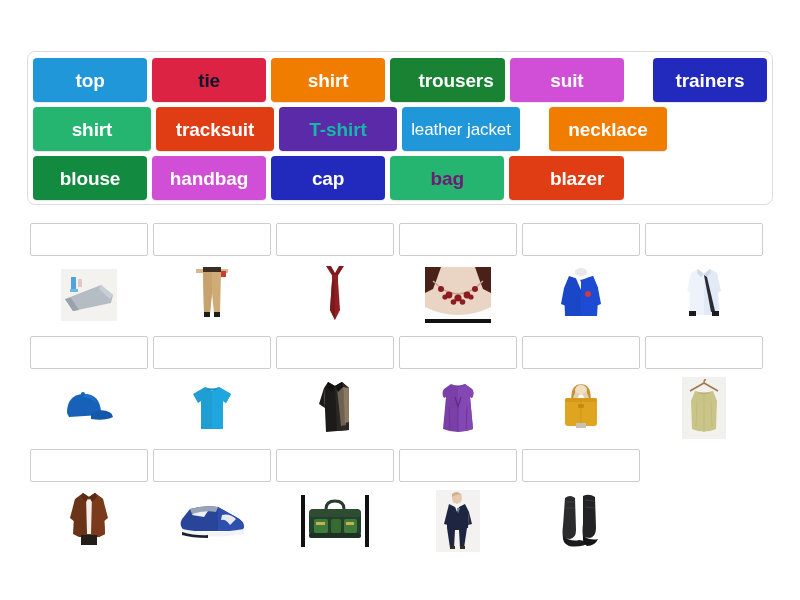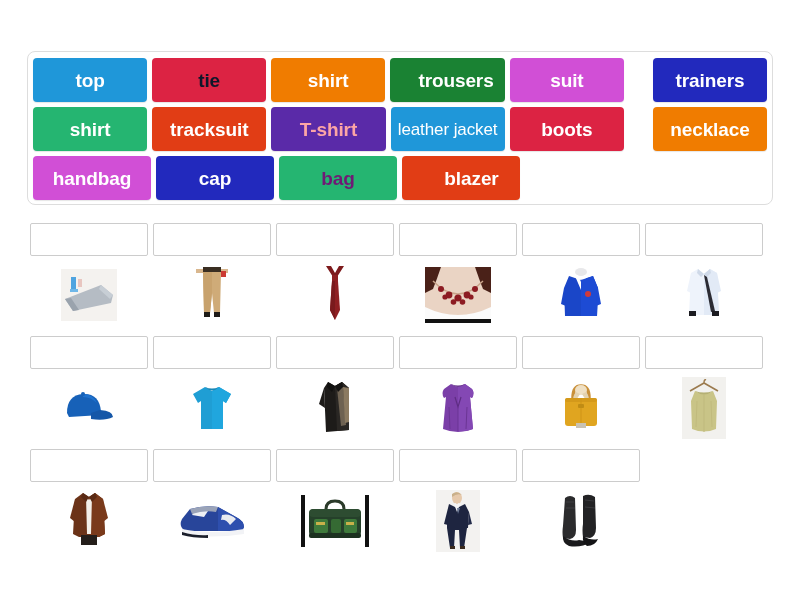--- a/index.html
+++ b/index.html
@@ -126,27 +126,27 @@
       <div class="word-tile" style="background: rgb(220, 35, 67); color: #0f172a; text-align: right;">tie</div>
       <div class="word-tile" style="background: rgb(240, 124, 0); color: rgb(255, 255, 255);">shirt</div>
       <div class="word-tile" style="background: rgb(26, 130, 51); color: rgb(255, 255, 255); padding-left: 20px;">trousers</div>
       <div class="word-tile" style="background: rgb(209, 79, 214); color: rgb(255, 255, 255);">suit</div>
       <div class="word-tile" style="background: rgb(34, 41, 189); color: rgb(255, 255, 255);">trainers</div>
     </div>
 
     <div class="bank-row">
       <div class="word-tile" style="background: rgb(37, 181, 113); color: rgb(255, 255, 255);">shirt</div>
       <div class="word-tile" style="background: rgb(225, 61, 21); color: rgb(255, 255, 255); text-align: center;">tracksuit</div>
-      <div class="word-tile" style="background: rgb(90, 42, 168); color: #fca5a5;">T-shirt</div>
+      <div class="word-tile" style="background: rgb(90, 42, 168); color: #14b8a6;">T-shirt</div>
       <div class="word-tile small" style="background: rgb(31, 151, 217); color: rgb(255, 255, 255);">leather jacket</div>
-      <div class="word-tile" style="background: rgb(220, 35, 67); color: rgb(255, 255, 255);">boots</div>
       <div class="word-tile" style="background: rgb(240, 124, 0); color: rgb(255, 255, 255);">necklace</div>
     </div>
 
     <div class="bank-row">
+      <div class="word-tile" style="background: rgb(18, 138, 63); color: rgb(255, 255, 255);">blouse</div>
       <div class="word-tile" style="background: rgb(209, 79, 214); color: rgb(255, 255, 255);">handbag</div>
       <div class="word-tile" style="background: rgb(34, 41, 189); color: rgb(255, 255, 255);">cap</div>
       <div class="word-tile" style="background: rgb(37, 181, 113); color: #701a75;">bag</div>
       <div class="word-tile" style="background: rgb(225, 61, 21); color: rgb(255, 255, 255); padding-left: 24px;">blazer</div>
       <div class="word-tile blank"></div>
     </div>
 
   </div>
 
   <div class="answer-area">

